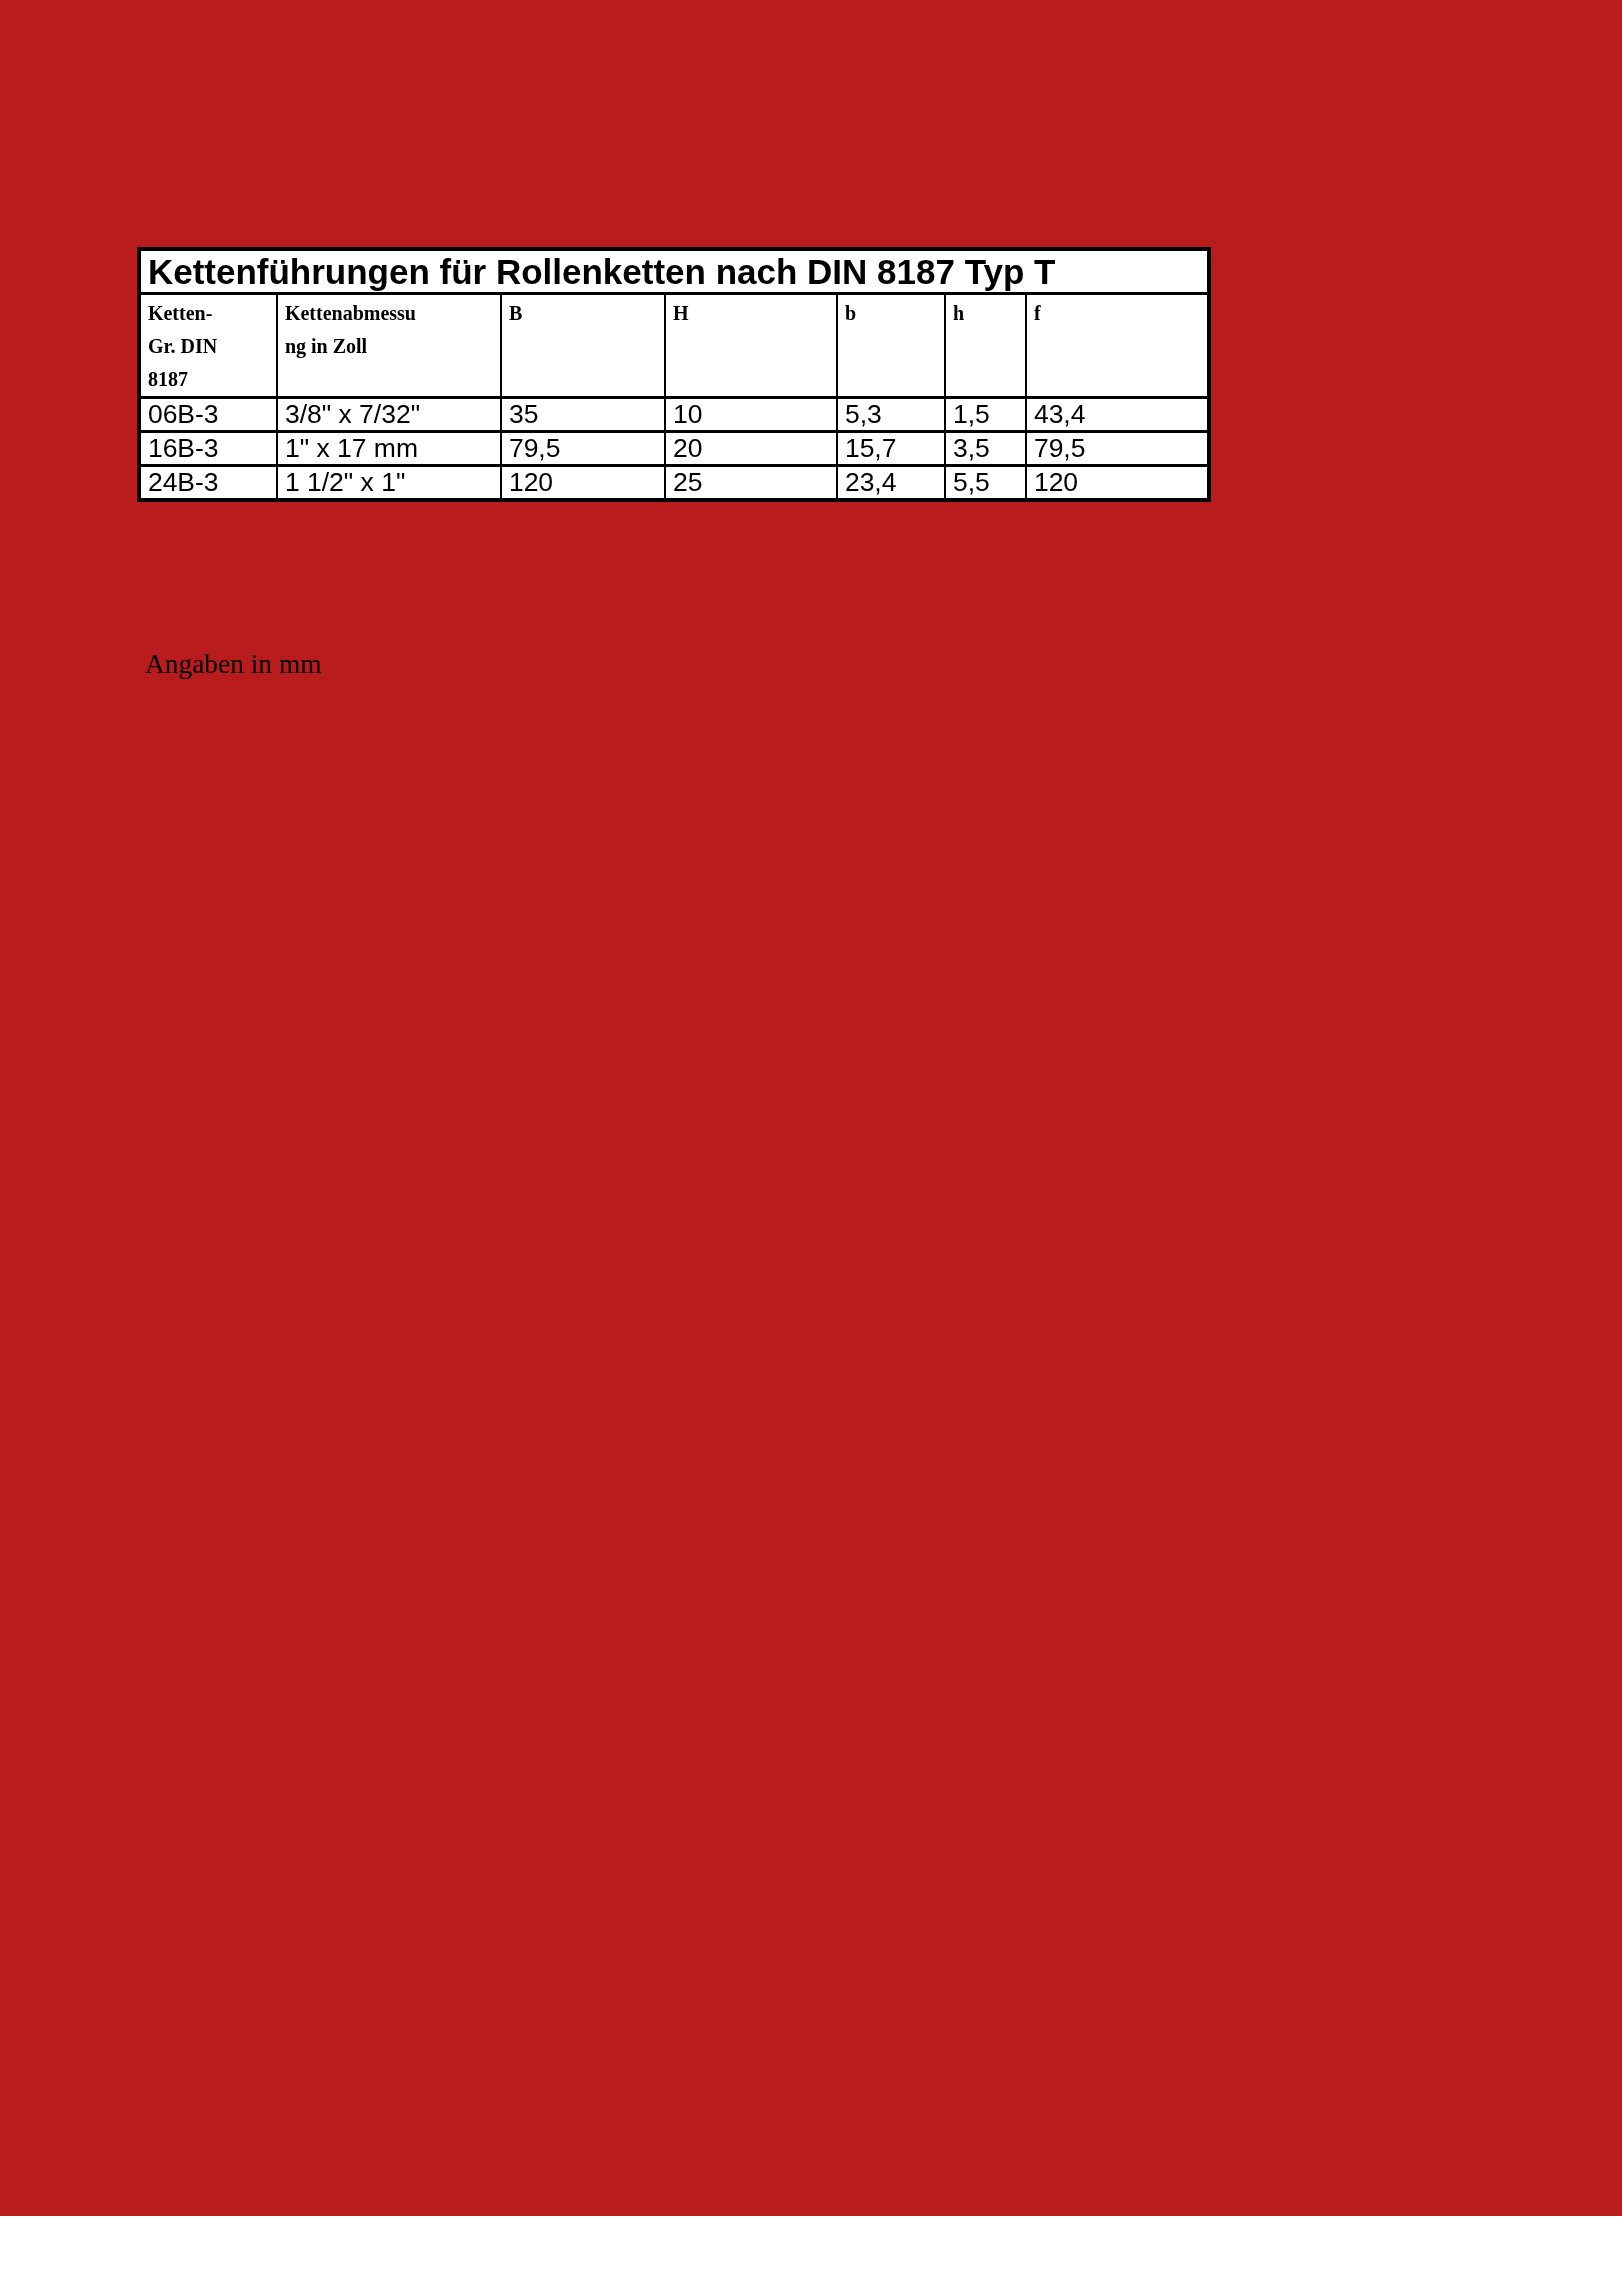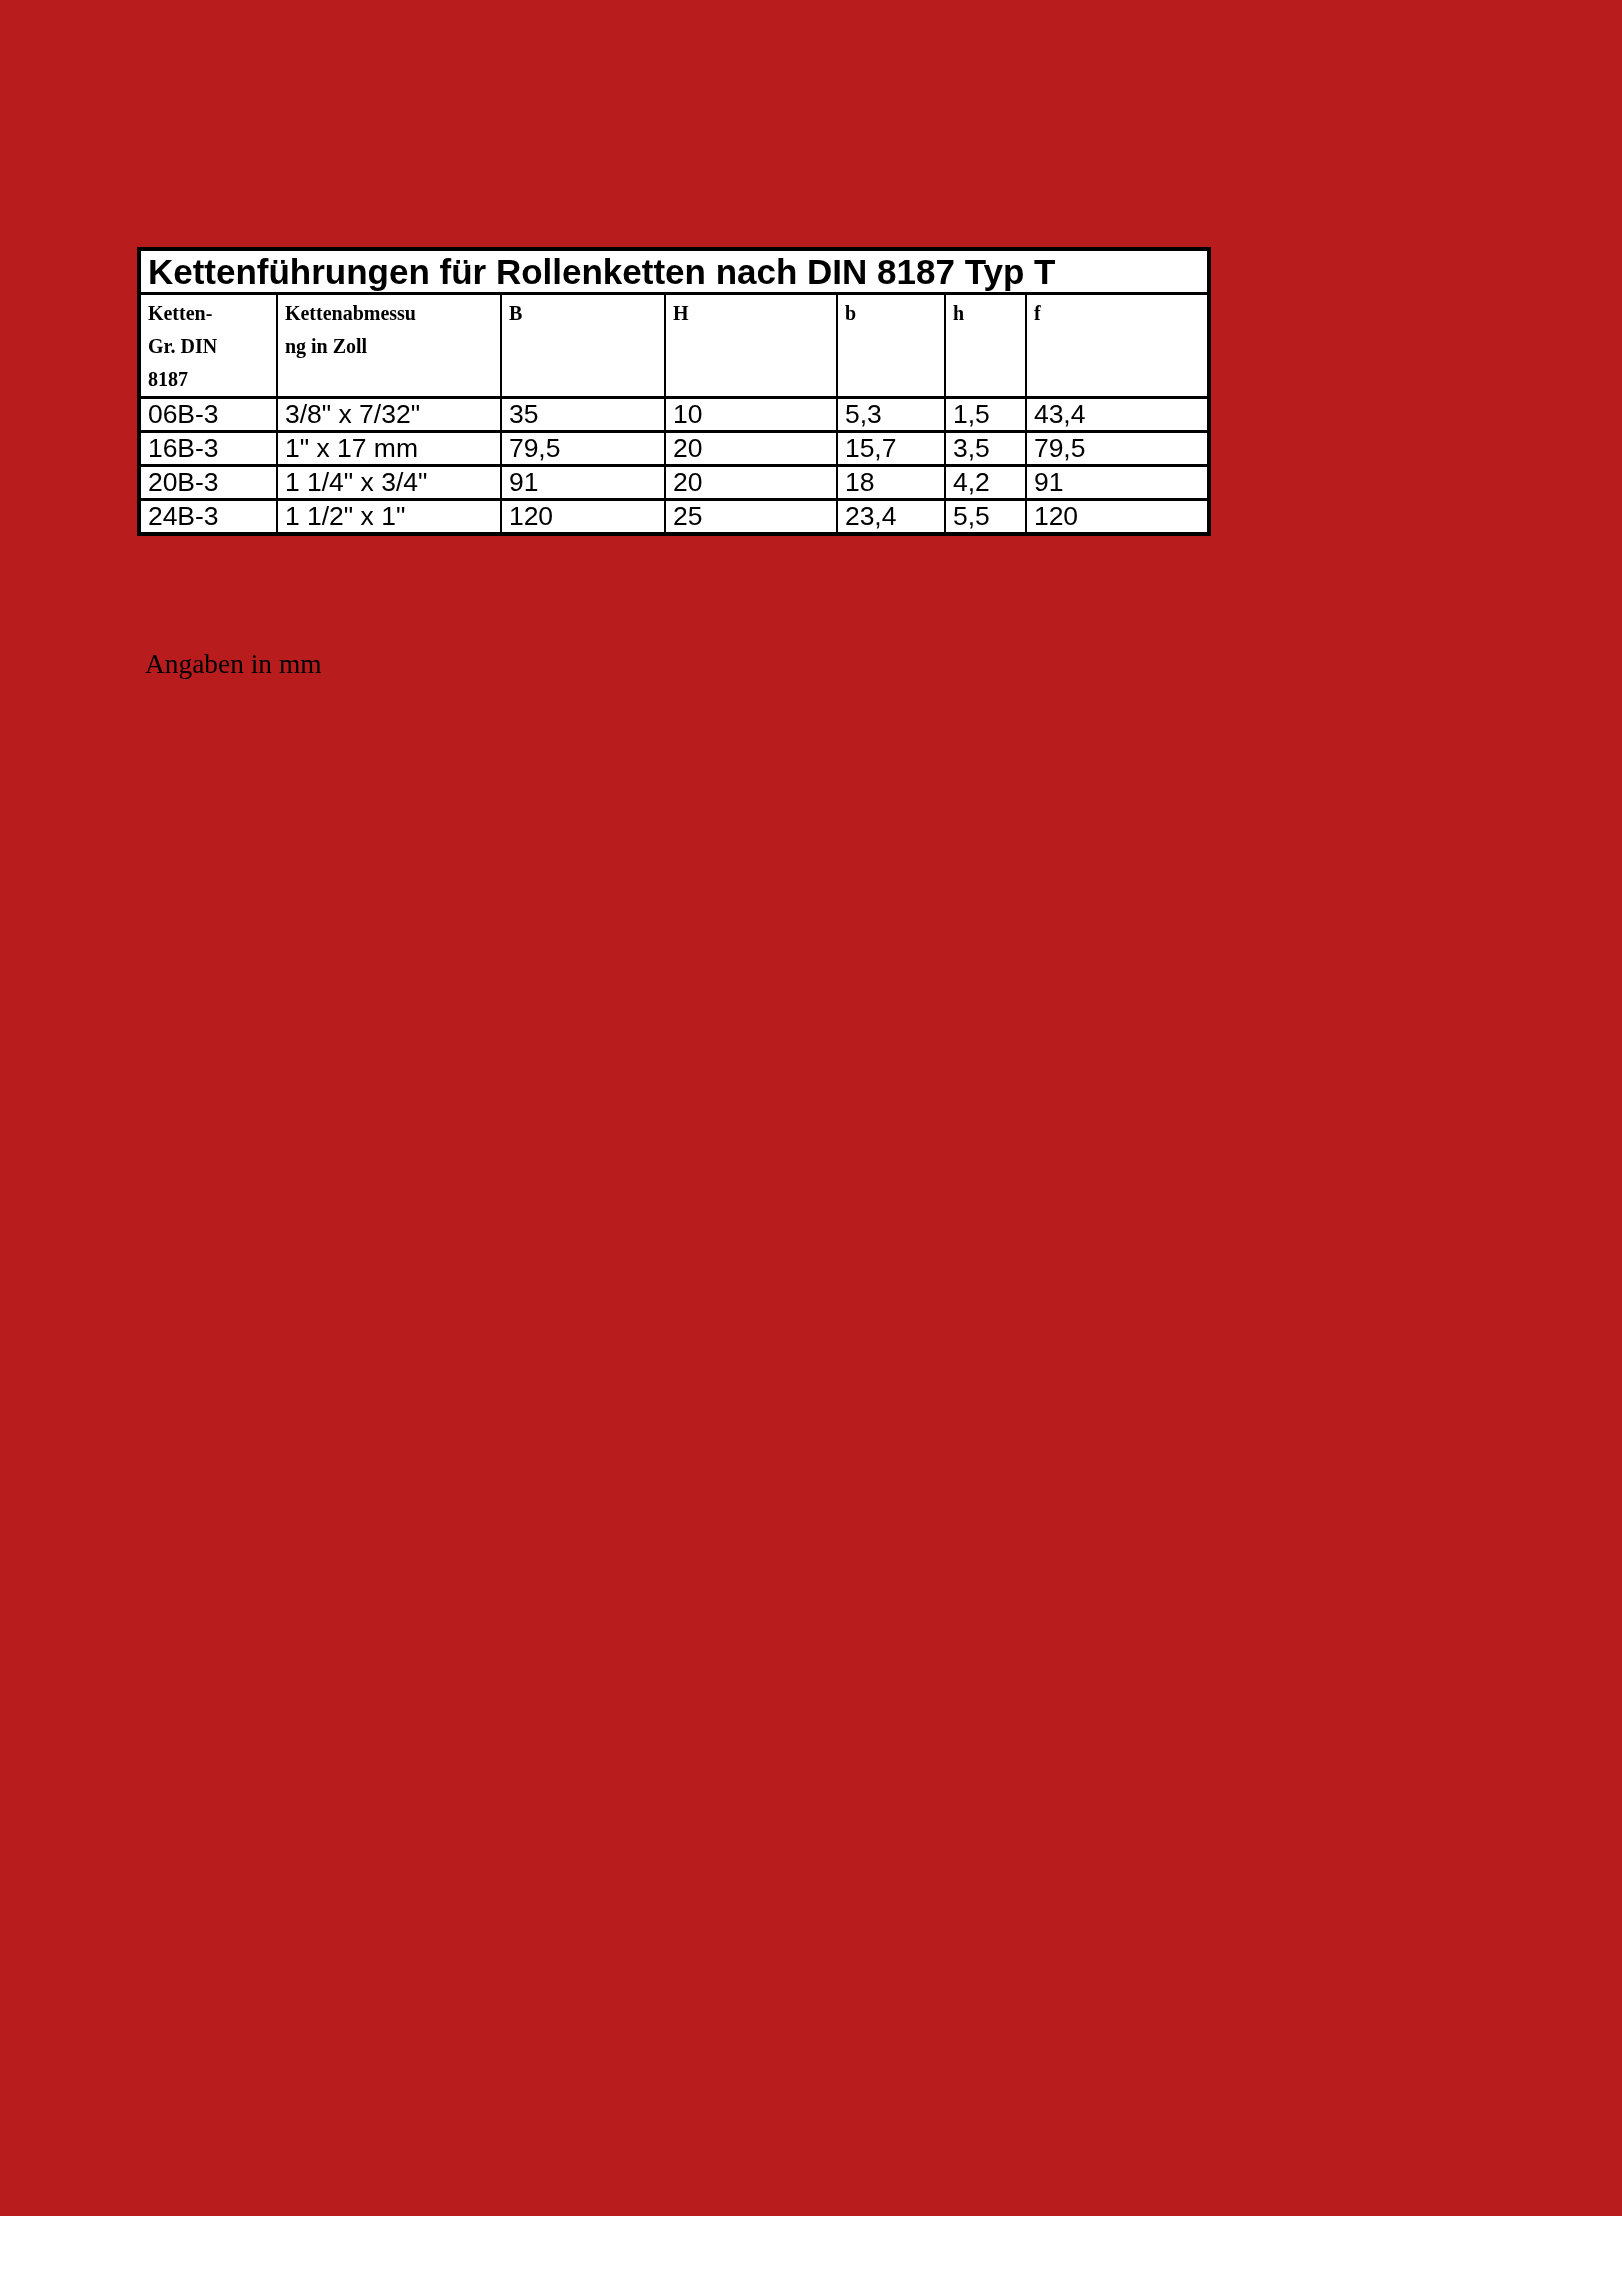--- a/index.html
+++ b/index.html
@@ -126,29 +126,20 @@
       <tr class="data-row">
         <td>16B-3</td>
         <td>1" x 17 mm</td>
         <td>79,5</td>
         <td>20</td>
         <td>15,7</td>
         <td>3,5</td>
         <td>79,5</td>
       </tr>
       <tr class="data-row">
-        <td>20B-3</td>
-        <td>1 1/4" x 3/4"</td>
-        <td>91</td>
-        <td>20</td>
-        <td>18</td>
-        <td>4,2</td>
-        <td>91</td>
-      </tr>
-      <tr class="data-row">
         <td>24B-3</td>
         <td>1 1/2" x 1"</td>
         <td>120</td>
         <td>25</td>
         <td>23,4</td>
         <td>5,5</td>
         <td>120</td>
       </tr>
     </tbody>
   </table>

